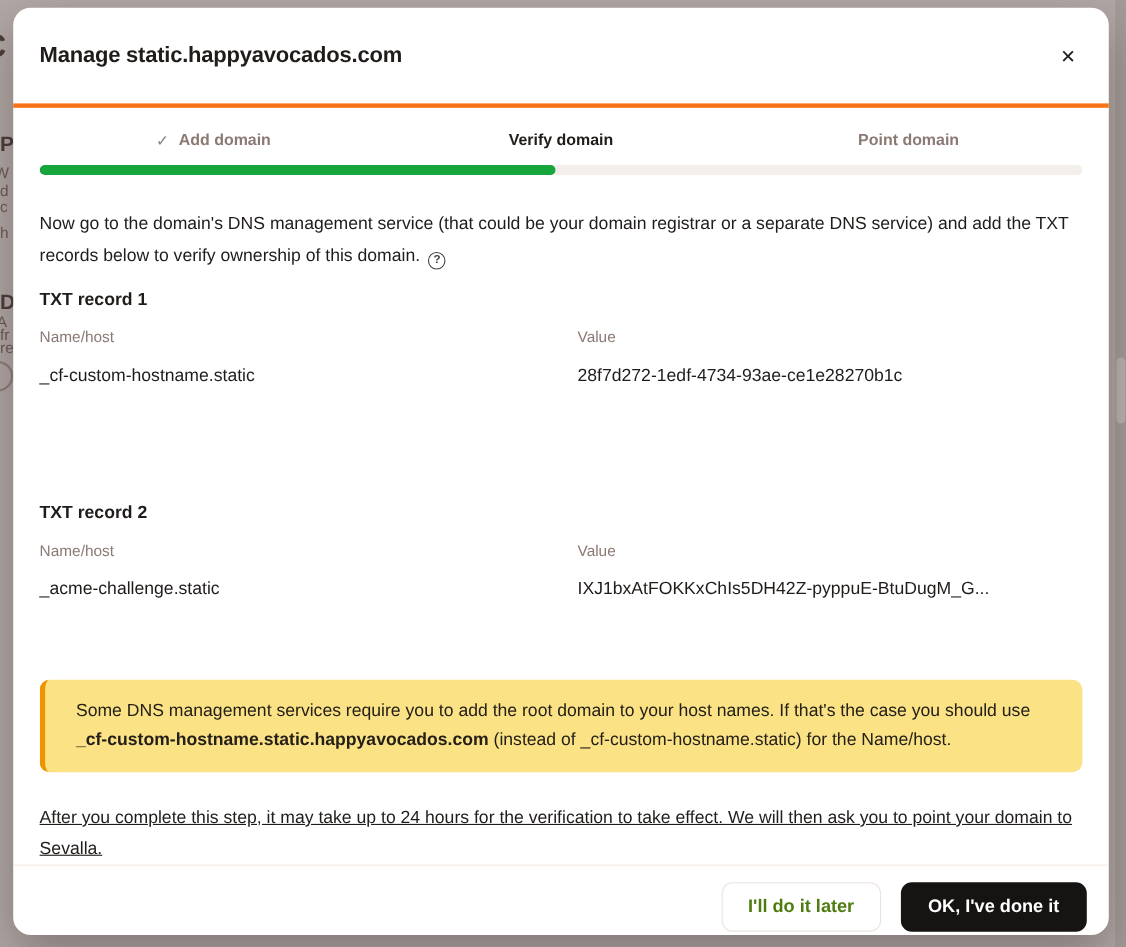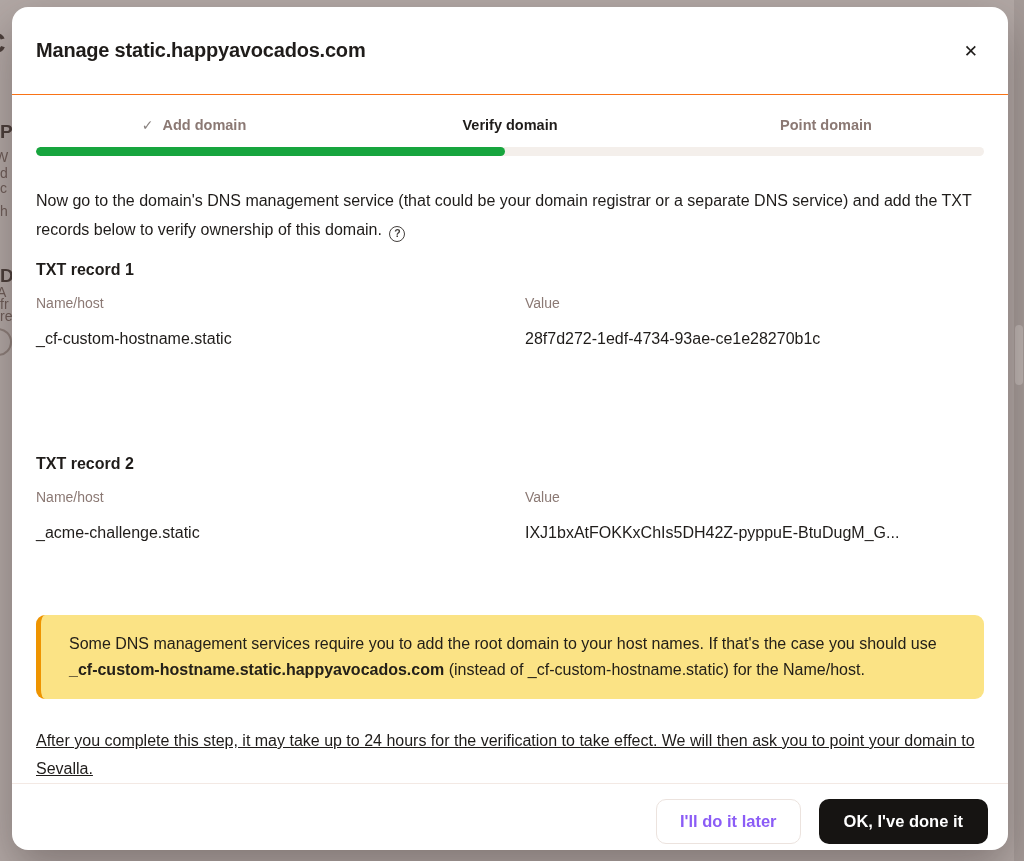--- a/index.html
+++ b/index.html
@@ -39,21 +39,21 @@
   .modal {
     position: absolute; left: 12px; top: 7px; width: 996px; height: 843px;
     background: #ffffff; border-radius: 16px;
     box-shadow: 0 18px 45px rgba(40, 30, 28, 0.35);
     display: flex; flex-direction: column;
     z-index: 2;
   }
   .modal-header {
     display: flex; align-items: flex-start; justify-content: space-between;
     padding: 31px 24px 30px 24px;
-    border-bottom: 1px solid #f97316;
+    border-bottom: 4px solid #f97316;
   }
   .modal-title { font-size: 20px; font-weight: 700; line-height: 24px; letter-spacing: -0.2px; }
   .close-btn {
     background: none; border: none; font-size: 17px; line-height: 20px;
     color: #1f1c1a; cursor: pointer; padding: 2px 6px; margin-top: 2px;
     font-family: inherit;
   }
 
   .modal-body { flex: 1; padding: 0 24px; }
 
@@ -120,21 +120,21 @@
     margin-top: auto;
     border-top: 1px solid #f3e9e4;
     padding: 15px 20px 16px;
     display: flex; justify-content: flex-end; gap: 18px;
   }
   .btn {
     height: 45px; border-radius: 10px; font-size: 16.5px; font-weight: 700;
     font-family: inherit; cursor: pointer; line-height: 1;
   }
   .btn.secondary {
-    background: #ffffff; color: #8b5cf6;
+    background: #ffffff; color: #4d7c0f;
     border: 1px solid var(--btn-secondary-border, #ece3de);
     padding: 6px 23px;
   }
   .btn.primary {
     background: var(--btn-primary-bg, #161412); color: #ffffff;
     border: none; padding: 0 25px;
   }
 </style>
 </head>
 <body>

